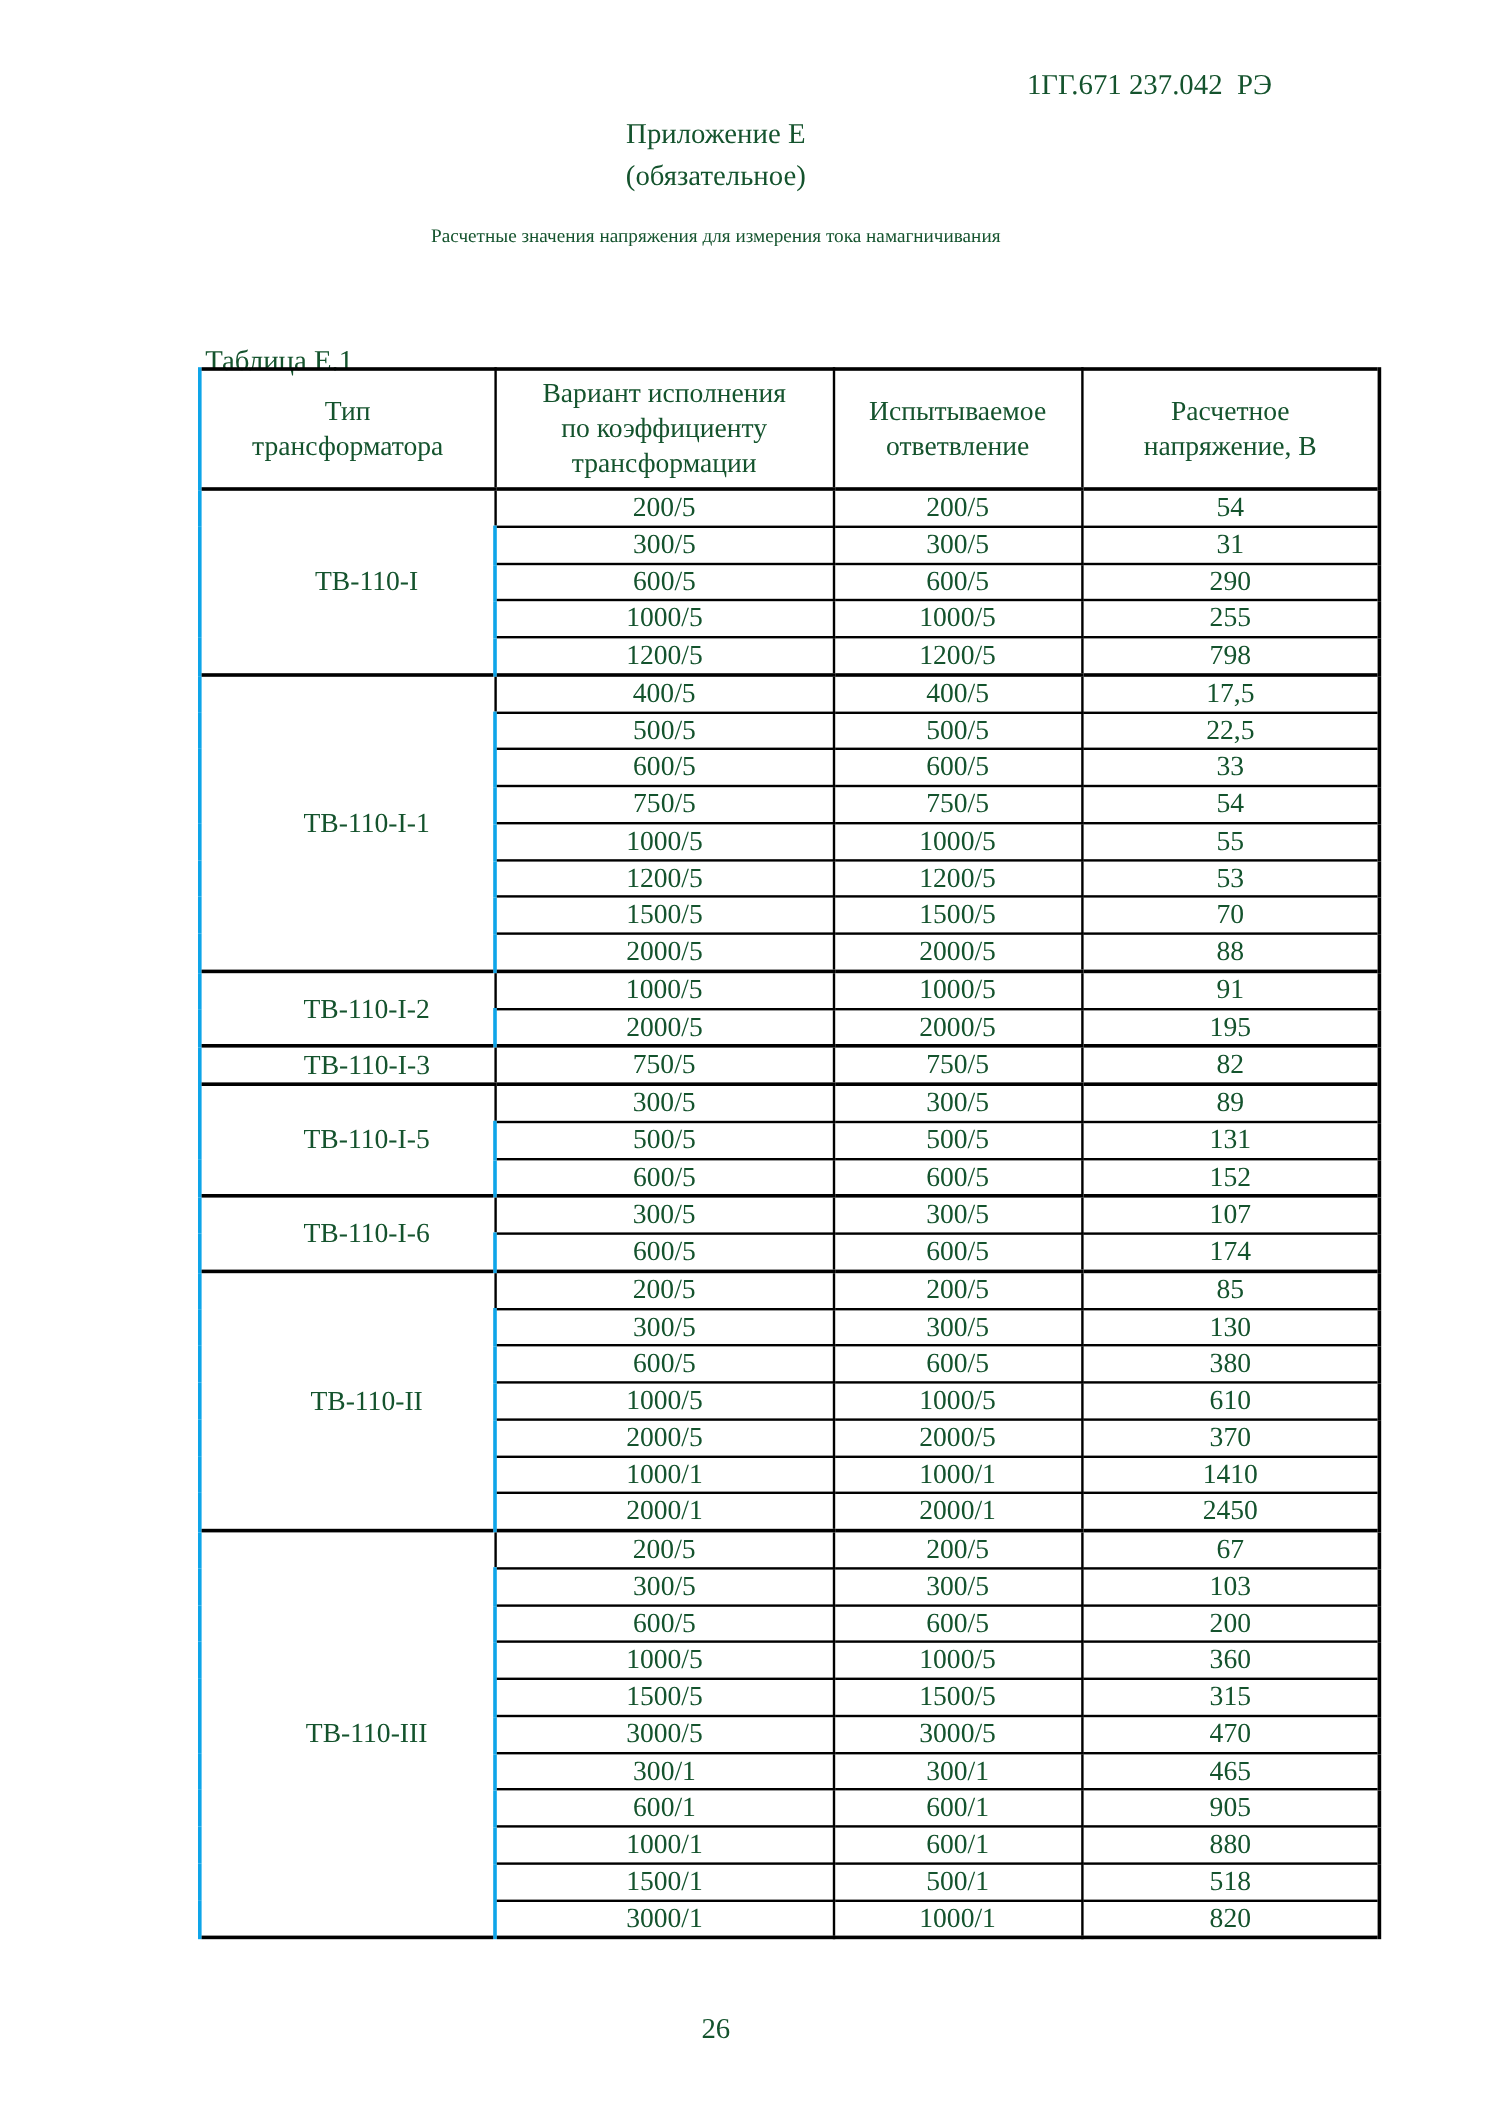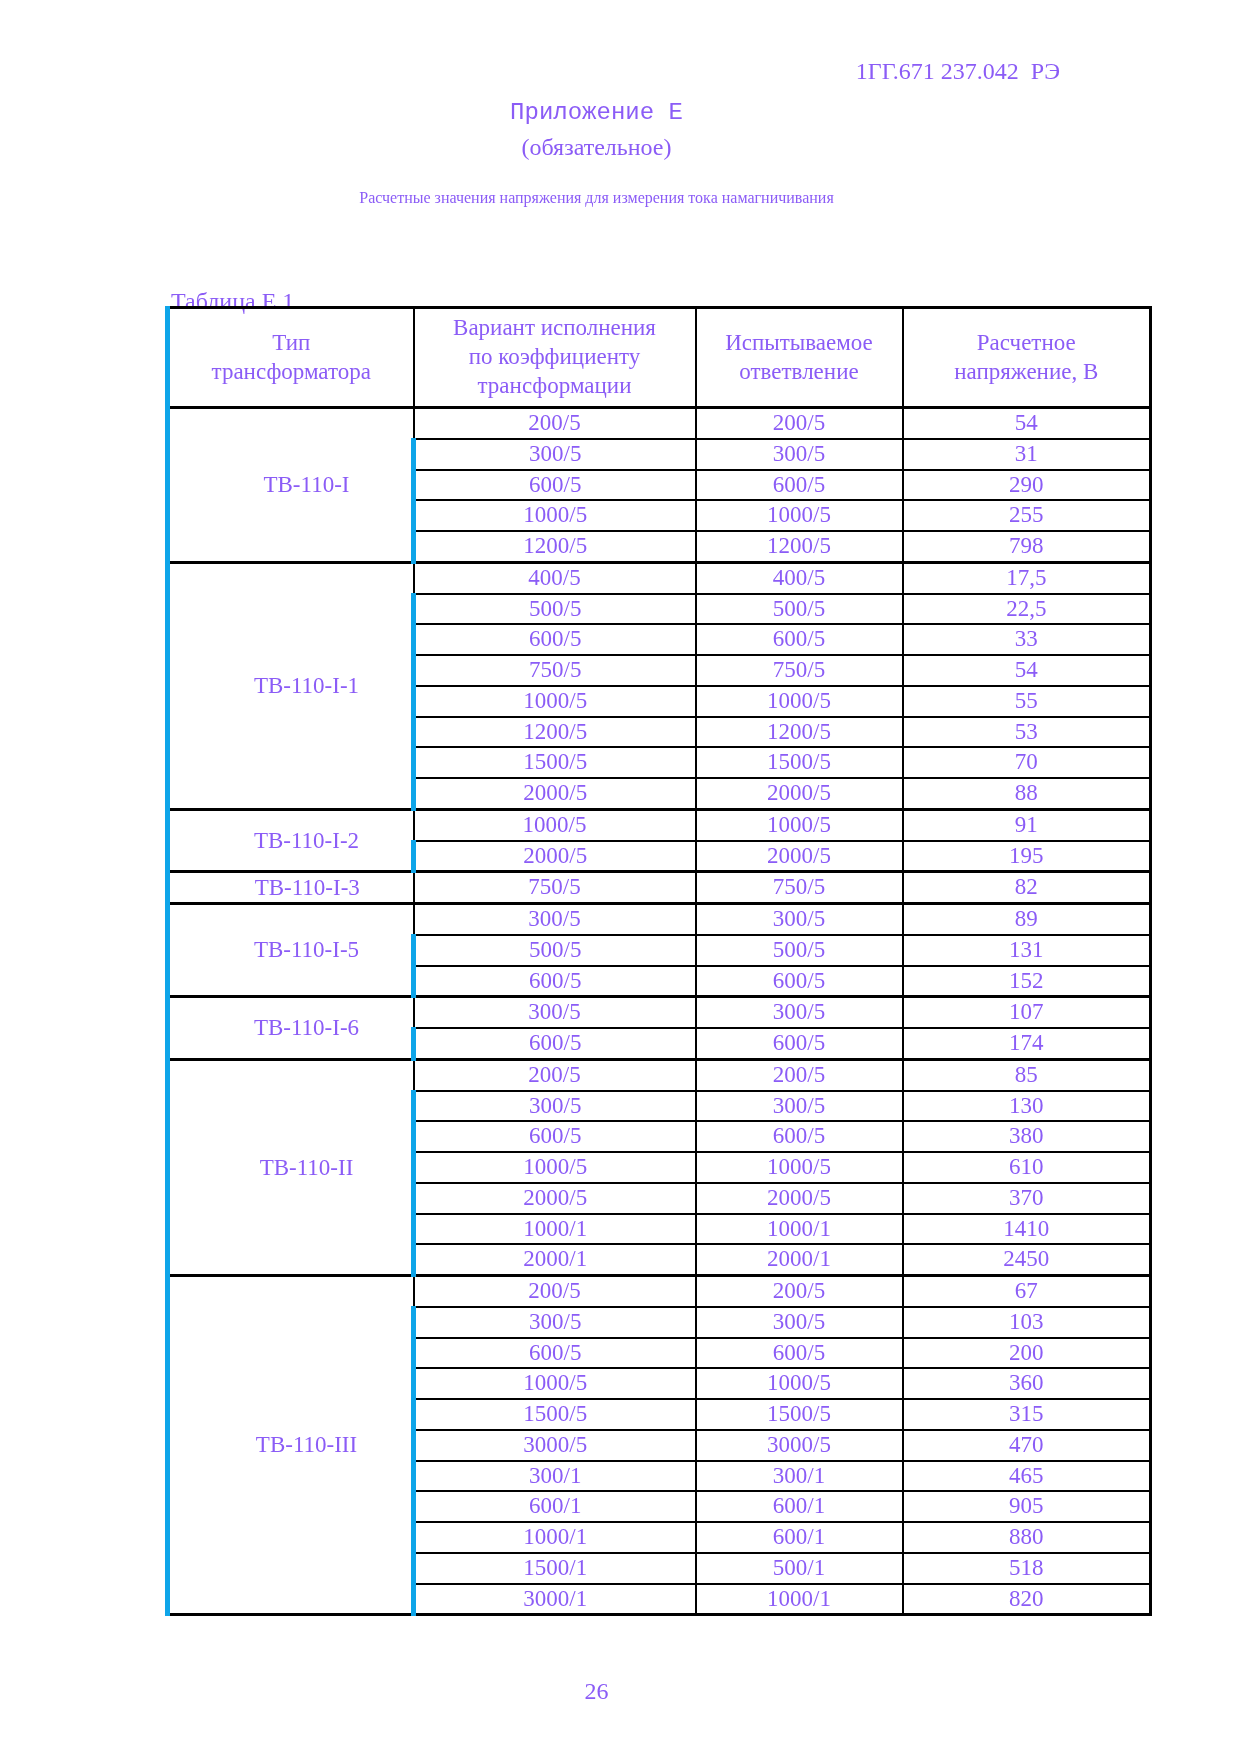--- a/index.html
+++ b/index.html
@@ -4,21 +4,21 @@
 <style>
   * { margin: 0; padding: 0; box-sizing: border-box; }
   html, body { background: #e8e8e8; }
   .page {
     position: relative;
     width: 1241px;
     height: 1755px;
     margin: 0 auto;
     background: #ffffff;
     font-family: "Liberation Serif", "DejaVu Serif", serif;
-    color: #8b5cf6;
+    color: #14532d;
     overflow: hidden;
   }
   .doc-number {
     position: absolute;
     top: 58px;
     right: 181px;
     font-size: 24px;
     white-space: pre;
   }
   .content {
@@ -27,21 +27,20 @@
     width: 983px;
     top: 0;
   }
   .appendix-title {
     position: absolute;
     top: 99px;
     left: -60px;
     width: 983px;
     text-align: center;
     font-size: 24px;
-    font-family: Liberation Mono, monospace;
   }
   .appendix-subtitle {
     position: absolute;
     top: 134px;
     left: -60px;
     width: 983px;
     text-align: center;
     font-size: 24px;
   }
   .section-title {
@@ -80,21 +79,21 @@
   thead th {
     font-weight: normal;
     white-space: pre-line;
     height: 100px;
     border-bottom: 4px solid #000000;
   }
   tbody td { height: 29px; line-height: 29px; }
   tbody td.type-cell { line-height: 1.2; padding-left: 36px; }
   tbody tr.group-start td { border-top: 3px solid #000000; }
   thead th:first-child,
-  tbody tr td:first-child { border-left: 5px solid #0ea5e9; }
+  tbody tr td:first-child { border-left: 3px solid #0ea5e9; }
   thead th:last-child,
   tbody td:last-child { border-right: 3px solid #000000; }
   .page-number {
     position: absolute;
     top: 1678px;
     left: -60px;
     width: 983px;
     text-align: center;
     font-size: 24px;
   }

